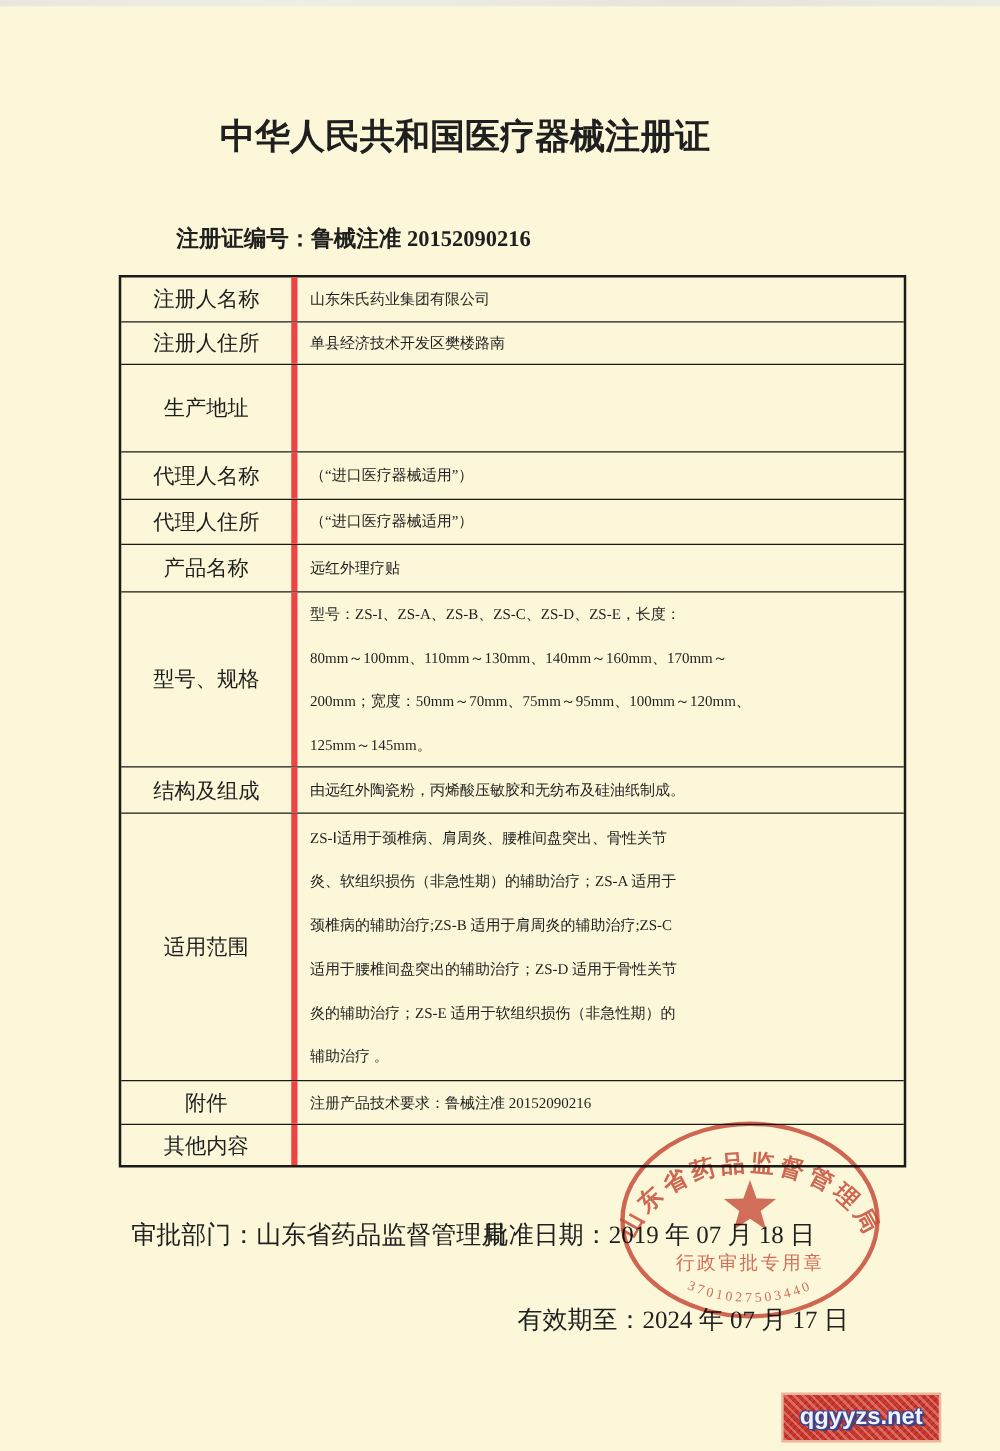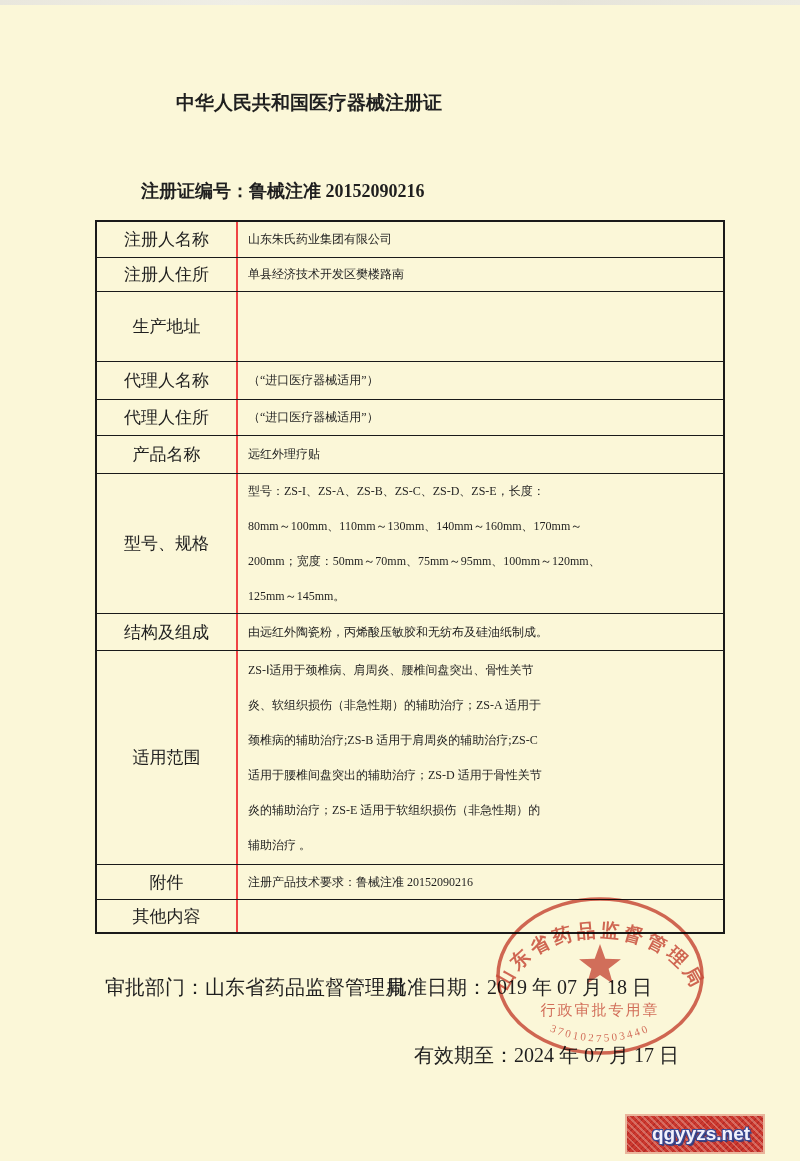--- a/index.html
+++ b/index.html
@@ -8,37 +8,37 @@
     background:#fbf7d8;
     font-family:"Liberation Serif", serif;
     color:#1f1f1f;
   }
   .scan-edge-top{
     position:absolute;left:0;top:0;width:800px;height:5px;
     background:linear-gradient(90deg,#e9e7dd, #efeee6 30%, #e6e4da 70%, #ecebe2);
   }
   .doc-title{
     position:absolute;left:176px;top:90px;width:400px;
-    font-size:19px;font-weight:bold;letter-spacing:0px;
+    font-size:28px;font-weight:bold;letter-spacing:0px;
     white-space:nowrap;
   }
   .reg-line{
     position:absolute;left:117px;top:179px;
     font-size:18px;font-weight:bold;white-space:nowrap;margin-left:24px;
   }
   .cert-table{
     position:absolute;left:95px;top:220px;width:630px;
     border:2px solid #1a1a1a;
     box-sizing:border-box;
     background:transparent;
   }
   .row{display:flex;border-top:1px solid #1a1a1a;box-sizing:border-box;}
   .row:first-child{border-top:none;}
   .lbl{
-    width:141px;flex:0 0 141px;border-right:2px solid #ef4444;
+    width:141px;flex:0 0 141px;border-right:5px solid #ef4444;
     display:flex;align-items:center;justify-content:center;
     font-size:17px;box-sizing:border-box;text-align:center;
   }
   .val{
     flex:1;display:flex;align-items:center;box-sizing:border-box;
     padding:0 4px 0 10px;font-size:12px;
   }
   .val span{white-space:pre-wrap;line-height:35px;display:block;width:100%;}
   .footer-line{position:absolute;font-size:20px;white-space:nowrap;font-family:Liberation Serif, serif;}
   .f-dept{left:105px;top:974px;}
@@ -50,21 +50,20 @@
   }
   .stamp text{font-family:"Liberation Serif", serif;}
   .watermark{
     position:absolute;left:627px;top:1116px;width:124px;height:36px;
     background-color:#cb382e;
     background-image:
       repeating-linear-gradient(45deg, rgba(255,245,230,.28) 0 2px, rgba(0,0,0,0) 2px 5px),
       repeating-linear-gradient(-45deg, rgba(160,30,30,.5) 0 1px, rgba(0,0,0,0) 1px 4px);
     display:flex;align-items:center;justify-content:center;
     box-shadow:0 0 0 2px rgba(203,56,46,.35);
-    padding-left:12px;
   }
   .watermark span{
     font-family:"Liberation Sans", sans-serif;
     font-size:19px;font-weight:bold;color:#f3f1fb;letter-spacing:0;
     text-shadow:
       1px 1px 0 #3b4a93, -1px -1px 0 #3b4a93,
       1px -1px 0 #3b4a93, -1px 1px 0 #3b4a93,
       2px 2px 1px #2c3a7a;
   }
 </style>

